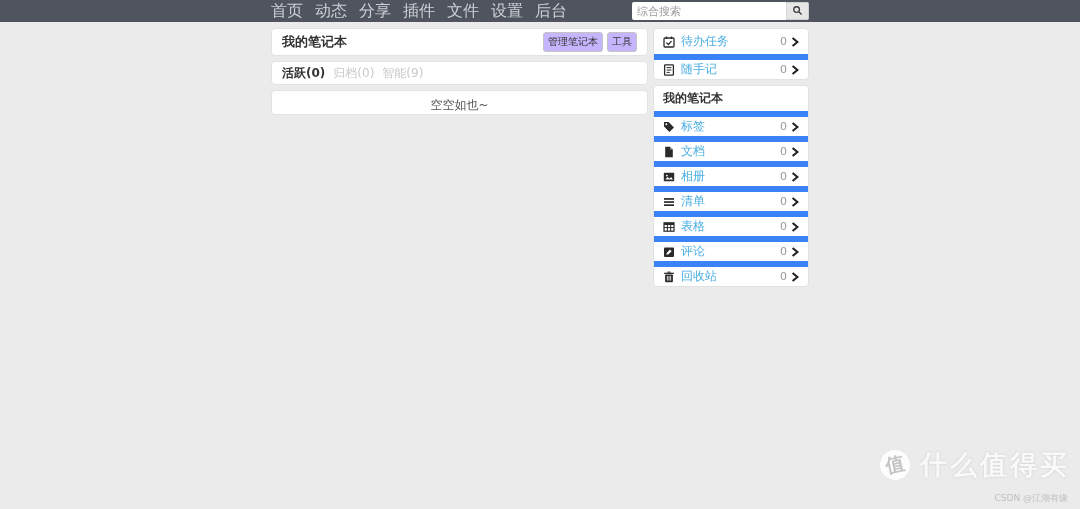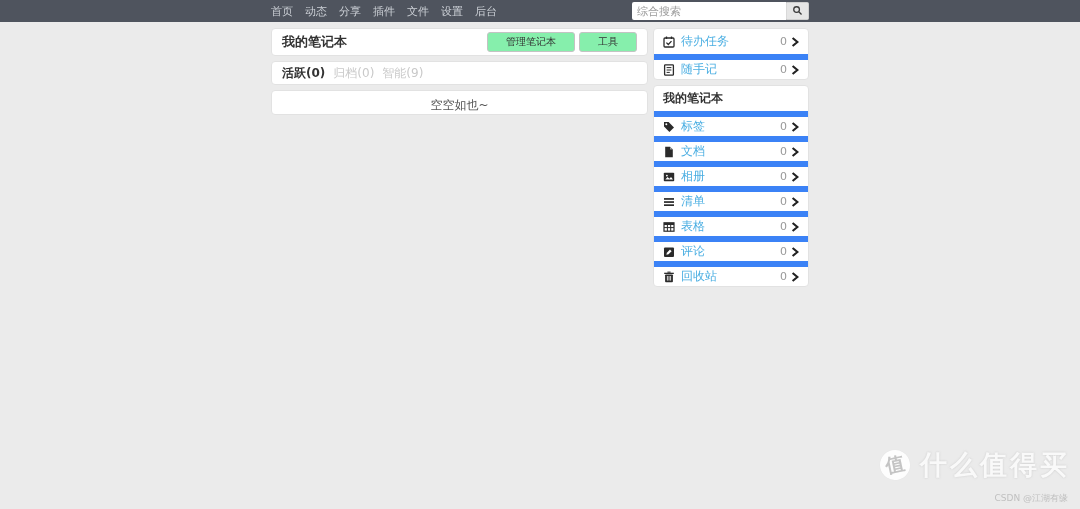--- a/index.html
+++ b/index.html
@@ -6,21 +6,21 @@
   html,body { width:1080px; height:509px; }
   body {
     background:#ebebeb;
     font-family:"DejaVu Sans","Liberation Sans",sans-serif;
     position:relative;
     overflow:hidden;
   }
   
   .navbar { height:22px; background:#4f545e; }
   .nav-inner { width:538px; margin:0 auto; height:100%; display:flex; align-items:center; }
-  .nav-link { color:#ccd0d6; font-size:11px; margin-right:12px; text-decoration:none; cursor:pointer; white-space:nowrap; }
+  .nav-link { color:#ccd0d6; font-size:16px; margin-right:12px; text-decoration:none; cursor:pointer; white-space:nowrap; }
   .search-group { margin-left:auto; display:flex; height:18px; }
   .search-input {
     width:154px; border:none; border-radius:2px 0 0 2px;
     font-size:11px; padding:0 5px; outline:none; background:#fff; color:#333;
     font-family:inherit;
   }
   .search-input::placeholder { color:#9a9a9a; }
   .search-btn {
     width:23px; background:#e6e6e6; border:1px solid #cfcfcf; border-left:1px solid #d9d9d9;
     border-radius:0 2px 2px 0; display:flex; align-items:center; justify-content:center; cursor:pointer;
@@ -28,21 +28,21 @@
   
   .container { width:538px; margin:6px auto 0; display:flex; justify-content:space-between; align-items:flex-start; }
   .main-col { width:377px; }
   .side-col { width:156px; }
   .card { background:#fff; border:1px solid #e2e2e2; border-radius:4px; margin-bottom:5px; overflow:hidden;gap:8px; }
   
   .header-card { height:28px; display:flex; align-items:center; padding:0 10px; }
   .page-title { font-size:13px; font-weight:bold; color:#333; }
   .btn-group { margin-left:auto; display:flex; gap:4px; }
   .btn {
-    font-size:10px; line-height:1; padding:4px 18px; background:#86efac;
+    font-size:10px; line-height:1; padding:4px 4px; background:#c4b5fd;
     border:1px solid #c3c3c3; border-radius:3px; color:#333; cursor:pointer;
     font-family:inherit; white-space:nowrap;
   }
   .tabs-card { height:24px; display:flex; align-items:center; padding:0 10px; font-size:12px; }
   .tab { color:#c9c9c9; cursor:pointer; white-space:nowrap; }
   .tab.active { color:#333; font-weight:bold; }
   .empty-card { height:25px; display:flex; align-items:flex-end; justify-content:center; font-size:12px; color:#555; }
   
   .side-header { font-weight:bold; font-size:12px; color:#333; padding:0 9px; height:25px; display:flex; align-items:center; }
   .side-row {

